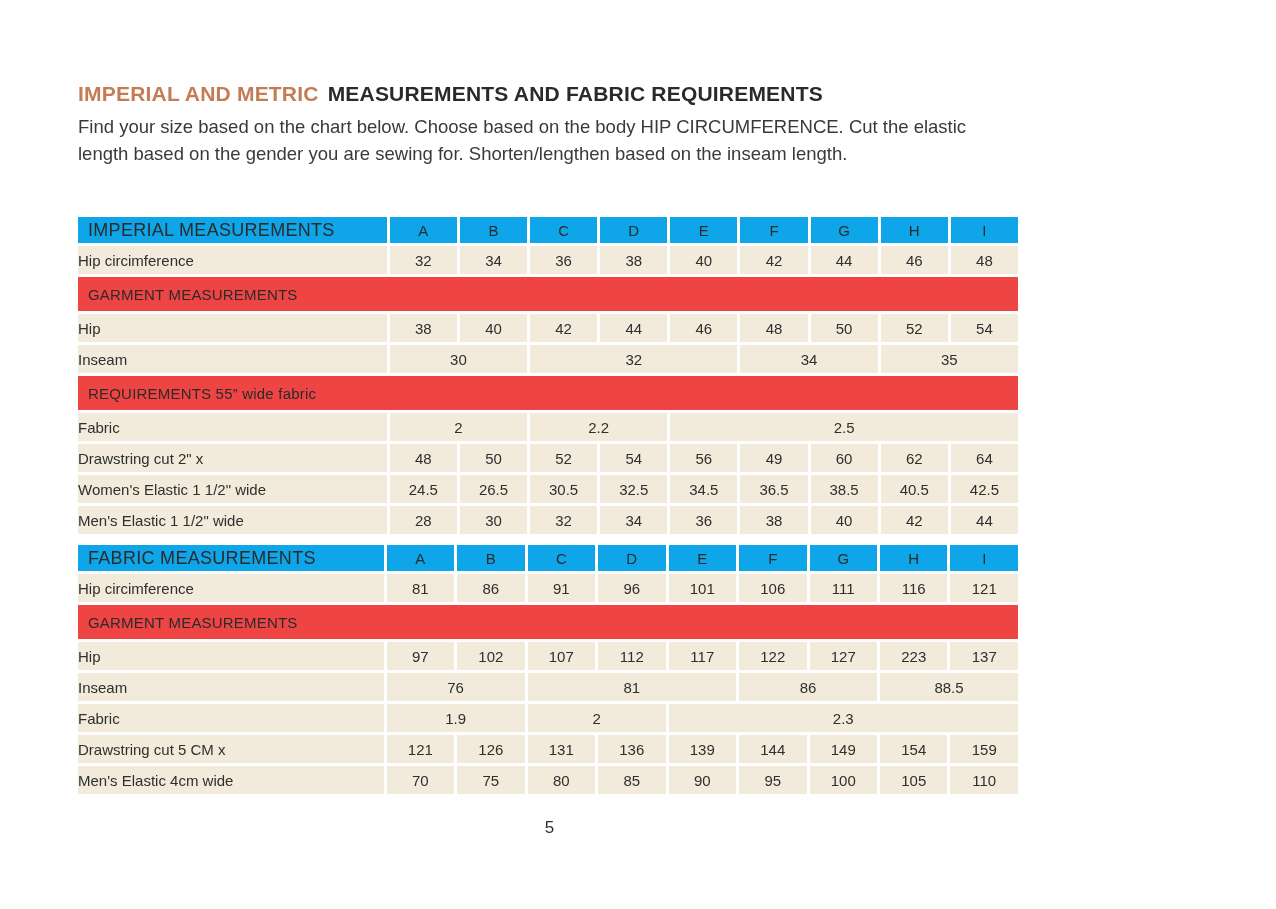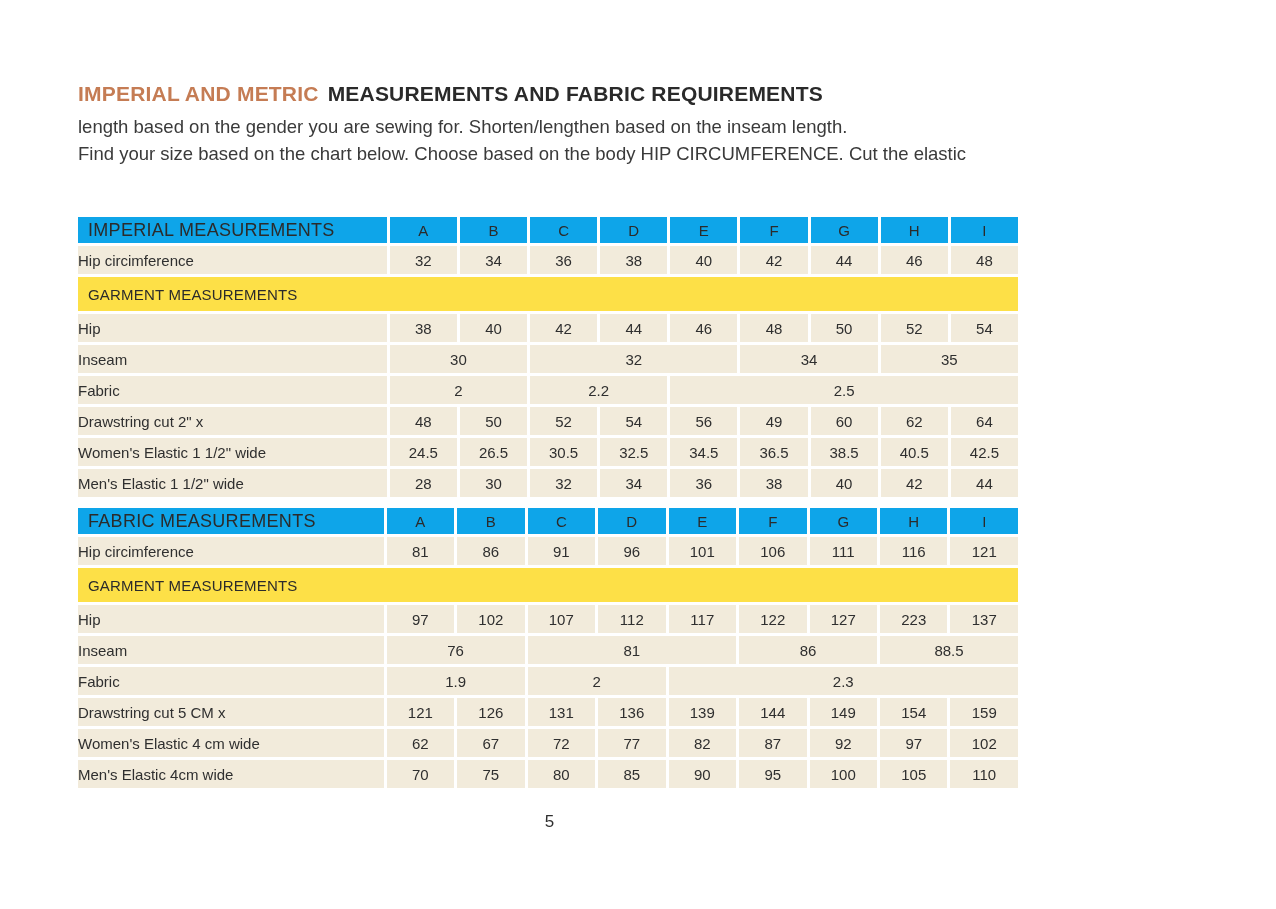--- a/index.html
+++ b/index.html
@@ -37,37 +37,37 @@
   tr.head-row td{background:#0ea5e9;height:26px;}
   td.table-title{
     font-size:18px;font-weight:400;letter-spacing:.3px;color:#2b2b2b;
     padding-left:10px;white-space:nowrap;
   }
   td.size-letter{text-align:center;font-size:15px;color:#2b2b2b;}
   tr.data-row td{background:var(--cell);height:28px;}
   td.label-cell{text-align:left;white-space:nowrap;}
   td.value-cell{text-align:center;}
   tr.section-row td{
-    background:#fde047;height:34px;font-size:15px;letter-spacing:.2px;
+    background:#ef4444;height:34px;font-size:15px;letter-spacing:.2px;
     padding-left:10px;white-space:nowrap;color:#2b2b2b;
   }
   .page-number{
     margin-top:21px;text-align:center;font-size:17px;color:#2f2f2f;
   }
 </style>
 </head>
 <body>
 
 <div class="page">
   <h1>
     <span class="title-accent">IMPERIAL AND METRIC</span><span>MEASUREMENTS AND FABRIC REQUIREMENTS</span>
   </h1>
   <p class="intro">
+    <span>Find your size based on the chart below. Choose based on the body HIP CIRCUMFERENCE. Cut the elastic</span>
     <span>length based on the gender you are sewing for. Shorten/lengthen based on the inseam length.</span>
-    <span>Find your size based on the chart below. Choose based on the body HIP CIRCUMFERENCE. Cut the elastic</span>
   </p>
   <div class="tables">
       <table class="meas-table">
         <colgroup>
           <col class="label-col">
           <col class="size-col">
           <col class="size-col">
           <col class="size-col">
           <col class="size-col">
           <col class="size-col">
@@ -116,20 +116,23 @@
             <td class="value-cell">52</td>
             <td class="value-cell">54</td>
           </tr>
           <tr class="data-row">
             <td class="label-cell">Inseam</td>
             <td class="value-cell" colspan="2">30</td>
             <td class="value-cell" colspan="3">32</td>
             <td class="value-cell" colspan="2">34</td>
             <td class="value-cell" colspan="2">35</td>
           </tr>
+          <tr class="section-row">
+            <td colspan="10">REQUIREMENTS 55” wide fabric</td>
+          </tr>
           <tr class="data-row">
             <td class="label-cell">Fabric</td>
             <td class="value-cell" colspan="2">2</td>
             <td class="value-cell" colspan="2">2.2</td>
             <td class="value-cell" colspan="5">2.5</td>
           </tr>
           <tr class="data-row">
             <td class="label-cell">Drawstring cut 2" x</td>
             <td class="value-cell">48</td>
             <td class="value-cell">50</td>
@@ -239,32 +242,20 @@
             <td class="value-cell">126</td>
             <td class="value-cell">131</td>
             <td class="value-cell">136</td>
             <td class="value-cell">139</td>
             <td class="value-cell">144</td>
             <td class="value-cell">149</td>
             <td class="value-cell">154</td>
             <td class="value-cell">159</td>
           </tr>
           <tr class="data-row">
-            <td class="label-cell">Women's Elastic 4 cm wide</td>
-            <td class="value-cell">62</td>
-            <td class="value-cell">67</td>
-            <td class="value-cell">72</td>
-            <td class="value-cell">77</td>
-            <td class="value-cell">82</td>
-            <td class="value-cell">87</td>
-            <td class="value-cell">92</td>
-            <td class="value-cell">97</td>
-            <td class="value-cell">102</td>
-          </tr>
-          <tr class="data-row">
             <td class="label-cell">Men's Elastic 4cm wide</td>
             <td class="value-cell">70</td>
             <td class="value-cell">75</td>
             <td class="value-cell">80</td>
             <td class="value-cell">85</td>
             <td class="value-cell">90</td>
             <td class="value-cell">95</td>
             <td class="value-cell">100</td>
             <td class="value-cell">105</td>
             <td class="value-cell">110</td>

